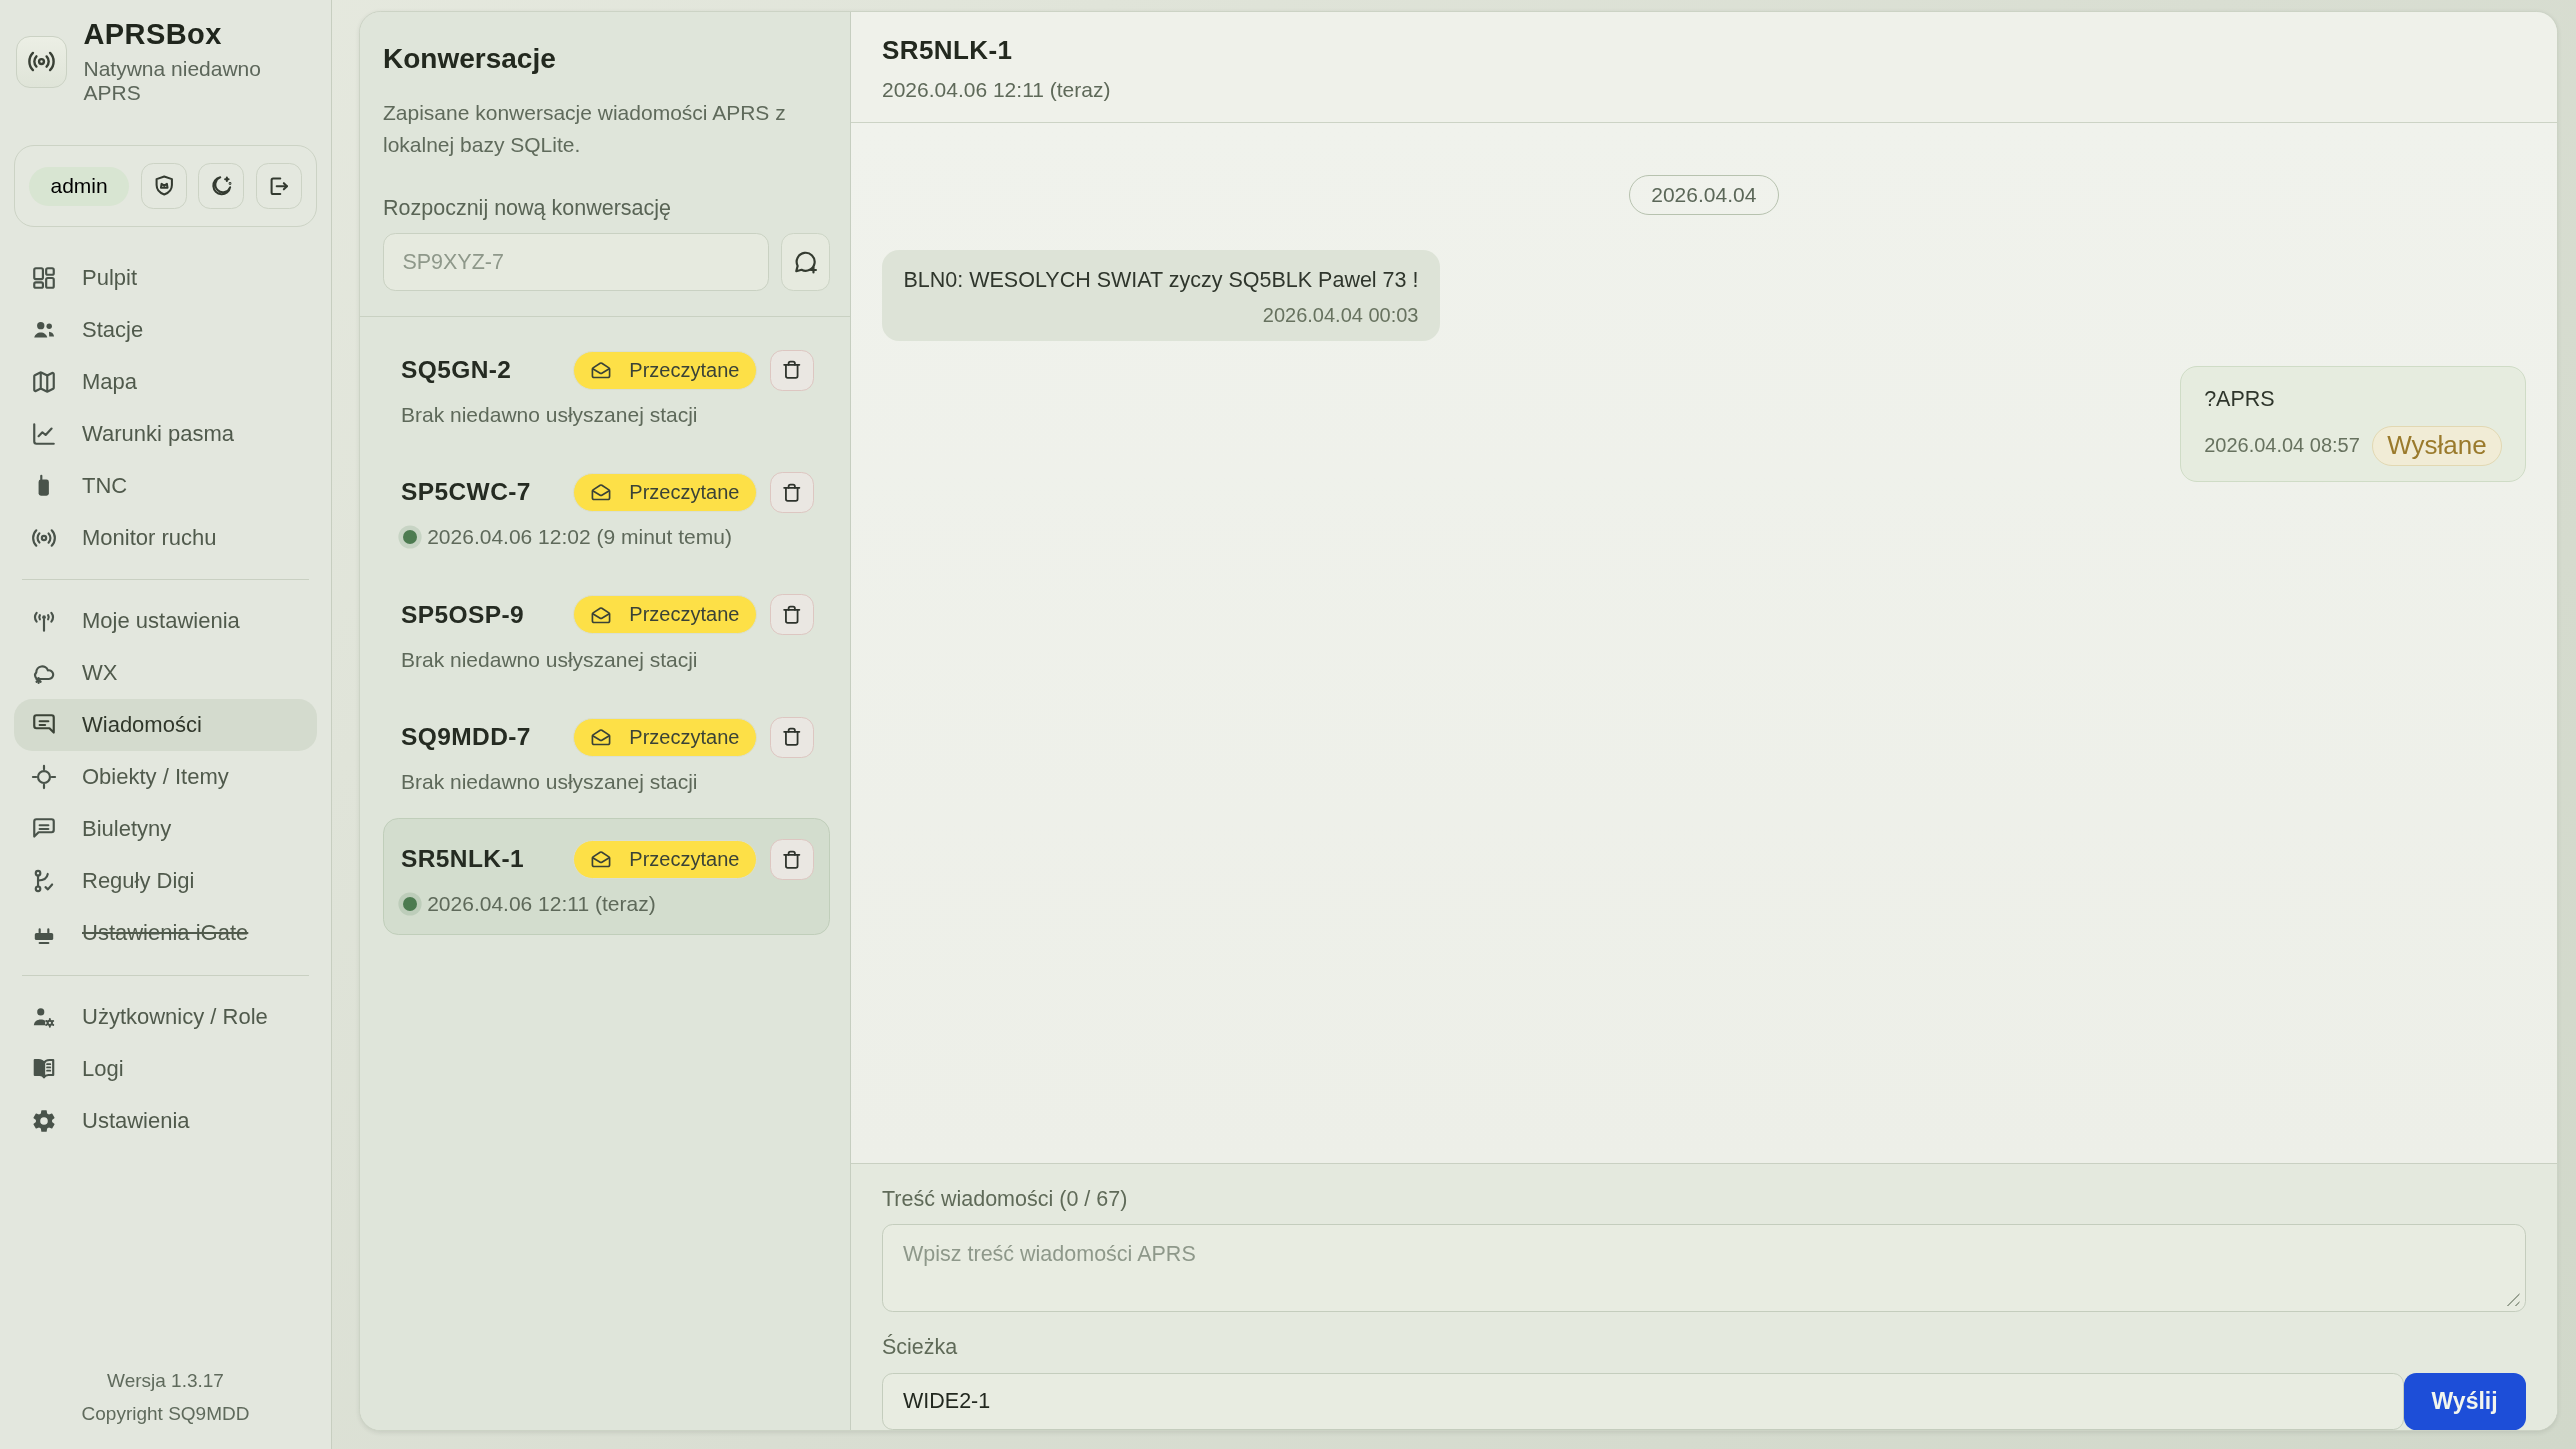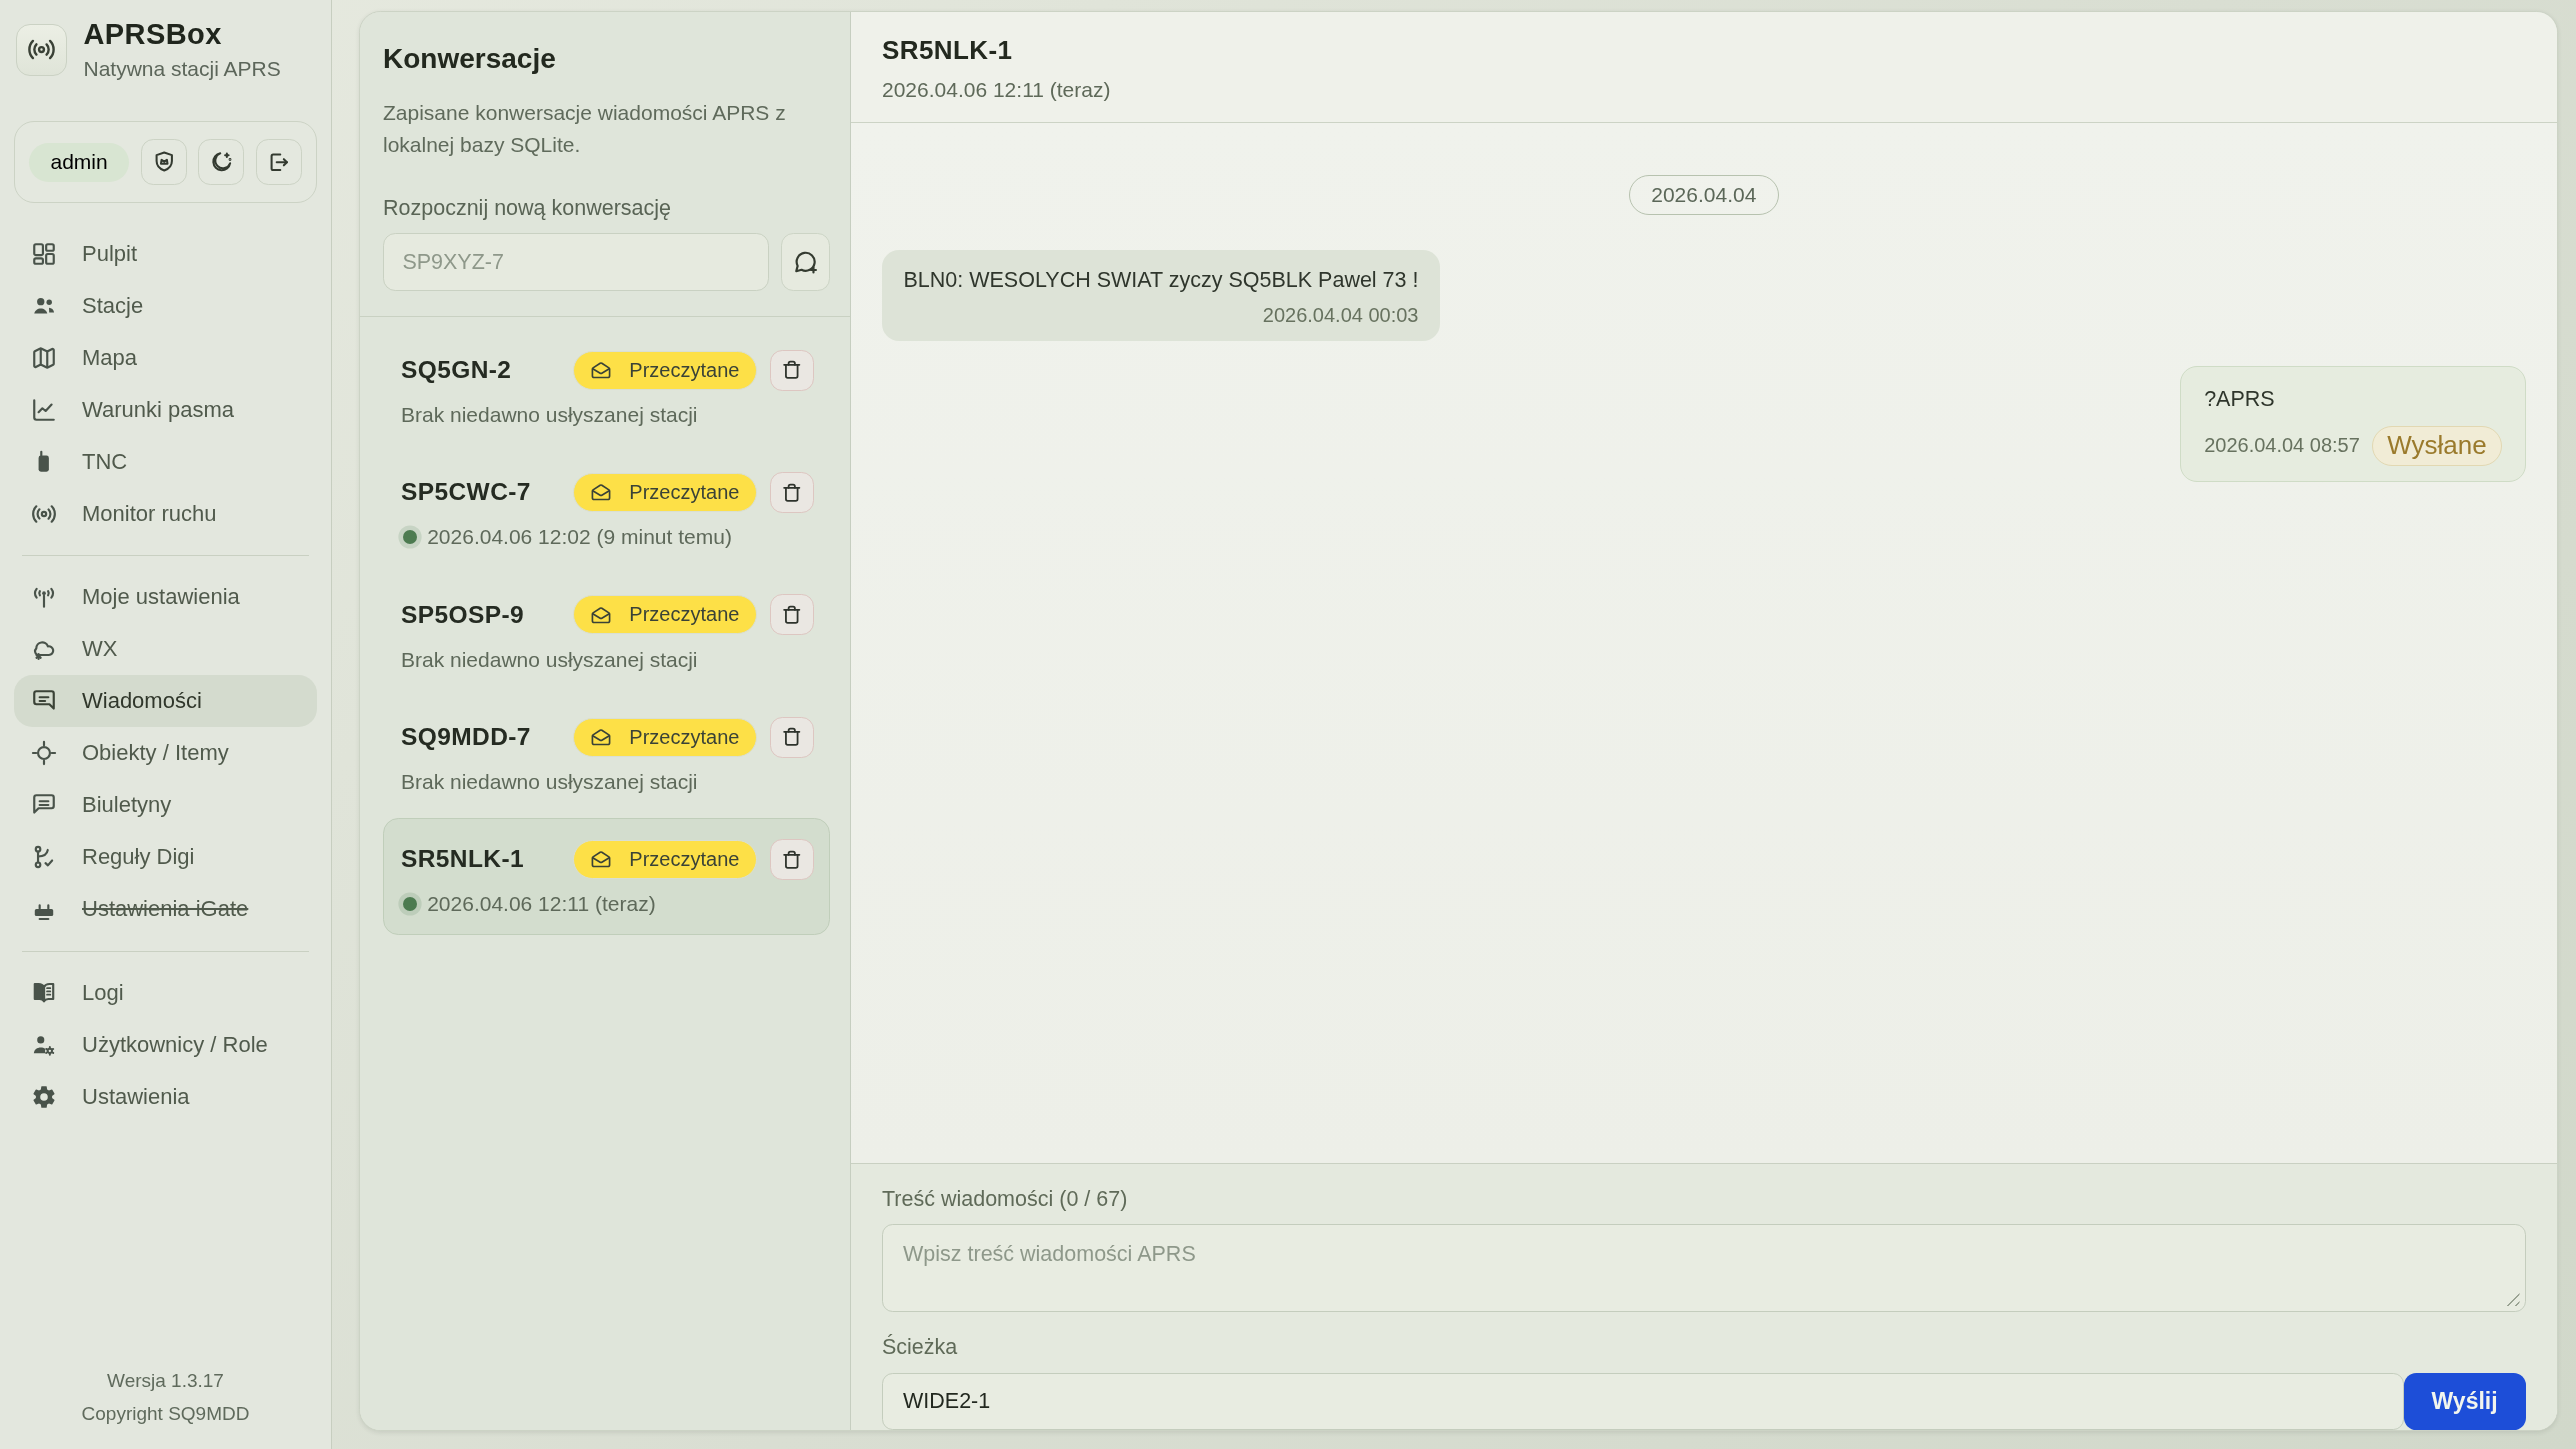--- a/index.html
+++ b/index.html
@@ -342,21 +342,21 @@
 
   <aside class="sidebar">
     <div class="brand">
       <div class="brand-icon">
         <svg class="ic" width="29" height="29" viewBox="0 0 38 38">
             <use href="#i-radio"></use>
           </svg>
       </div>
       <div>
         <div class="brand-title">APRSBox</div>
-        <div class="brand-sub">Natywna stacji APRS</div>
+        <div class="brand-sub">Natywna niedawno APRS</div>
       </div>
     </div>
 
     <div class="user-box">
       <span class="role-pill">admin</span>
       <button class="icon-btn">
         <svg class="ic" width="24.5" height="24.5" viewBox="0 0 32 32">
             <use href="#i-shieldcrown"></use>
           </svg>
       </button>
@@ -452,29 +452,29 @@
         <svg class="ic" width="26" height="26" viewBox="0 0 34 34">
             <use href="#i-igate"></use>
           </svg>
         <span>Ustawienia iGate</span>
       </div>
 
       <div class="nav-divider"></div>
 
       <div class="nav-item">
         <svg class="ic" width="26" height="26" viewBox="0 0 34 34">
+            <use href="#i-usercog"></use>
+          </svg>
+        <span>Użytkownicy / Role</span>
+      </div>
+      <div class="nav-item">
+        <svg class="ic" width="26" height="26" viewBox="0 0 34 34">
             <use href="#i-book"></use>
           </svg>
         <span>Logi</span>
-      </div>
-      <div class="nav-item">
-        <svg class="ic" width="26" height="26" viewBox="0 0 34 34">
-            <use href="#i-usercog"></use>
-          </svg>
-        <span>Użytkownicy / Role</span>
       </div>
       <div class="nav-item">
         <svg class="ic" width="26" height="26" viewBox="0 0 34 34">
             <use href="#i-gear"></use>
           </svg>
         <span>Ustawienia</span>
       </div>
     </nav>
 
     <div class="sidebar-footer">

